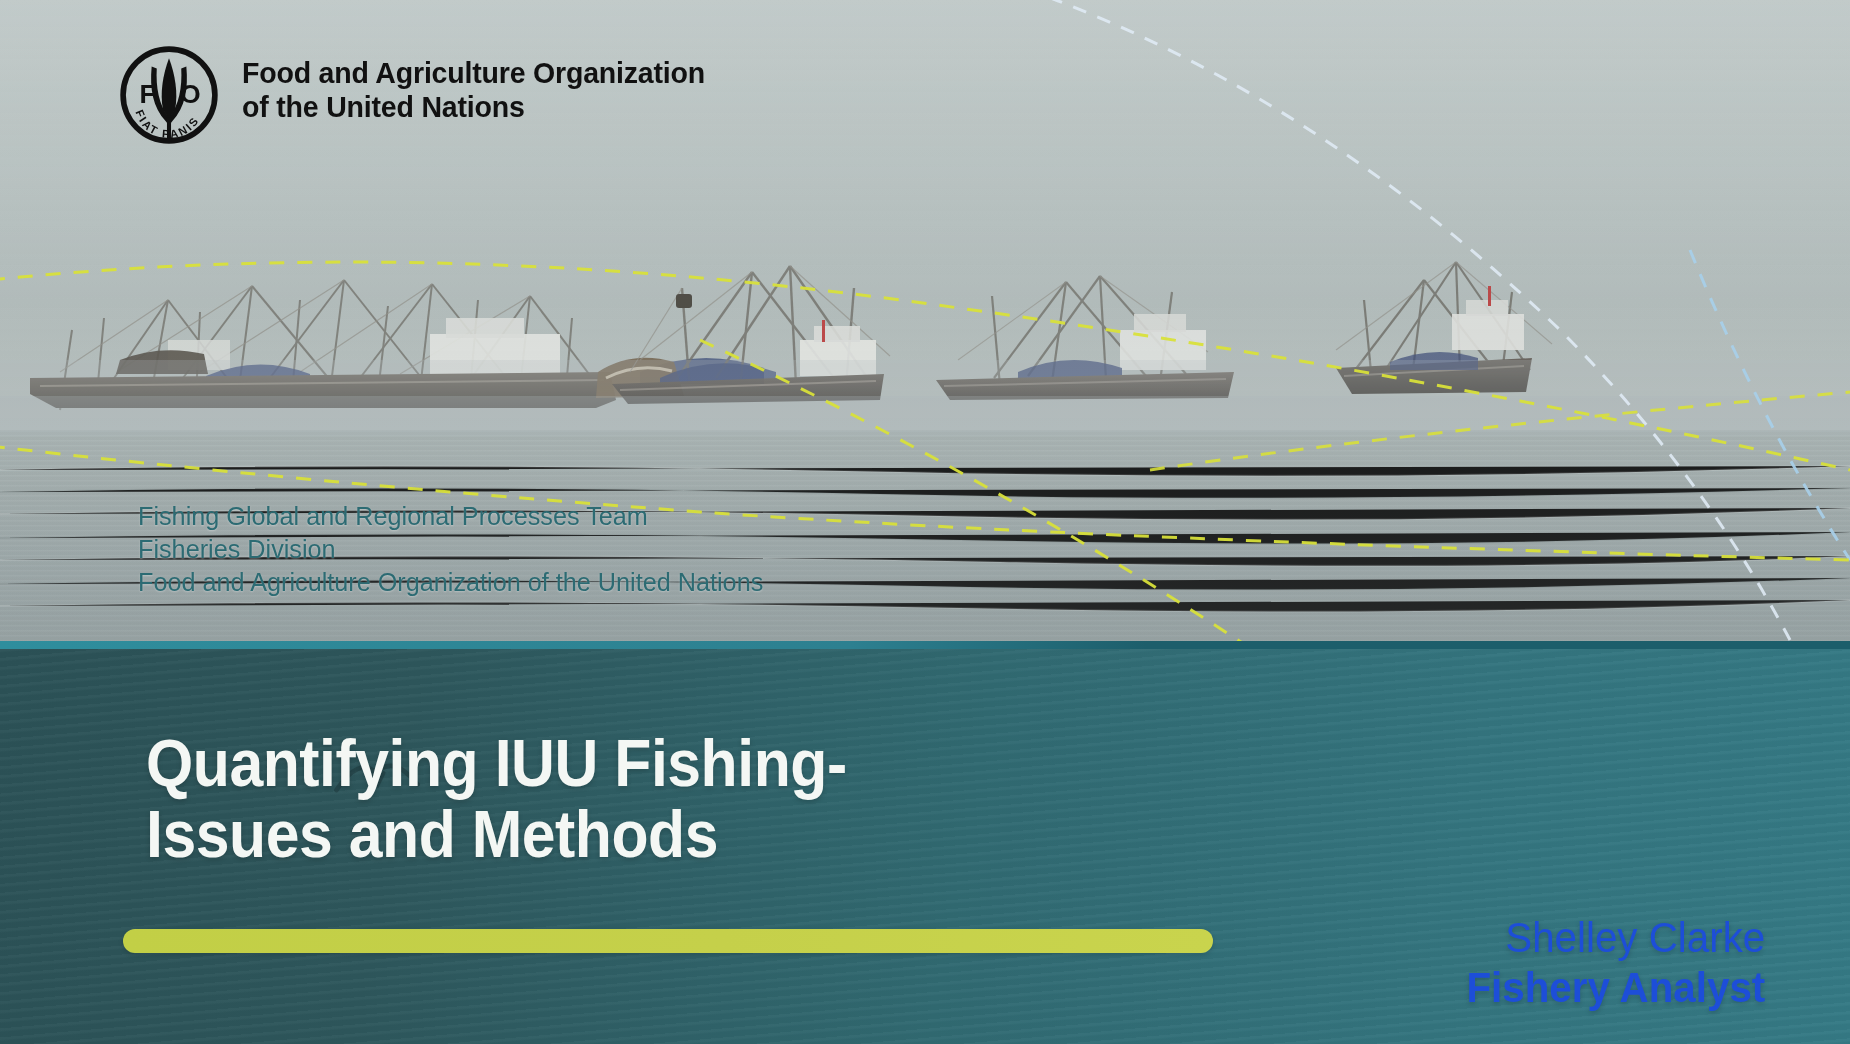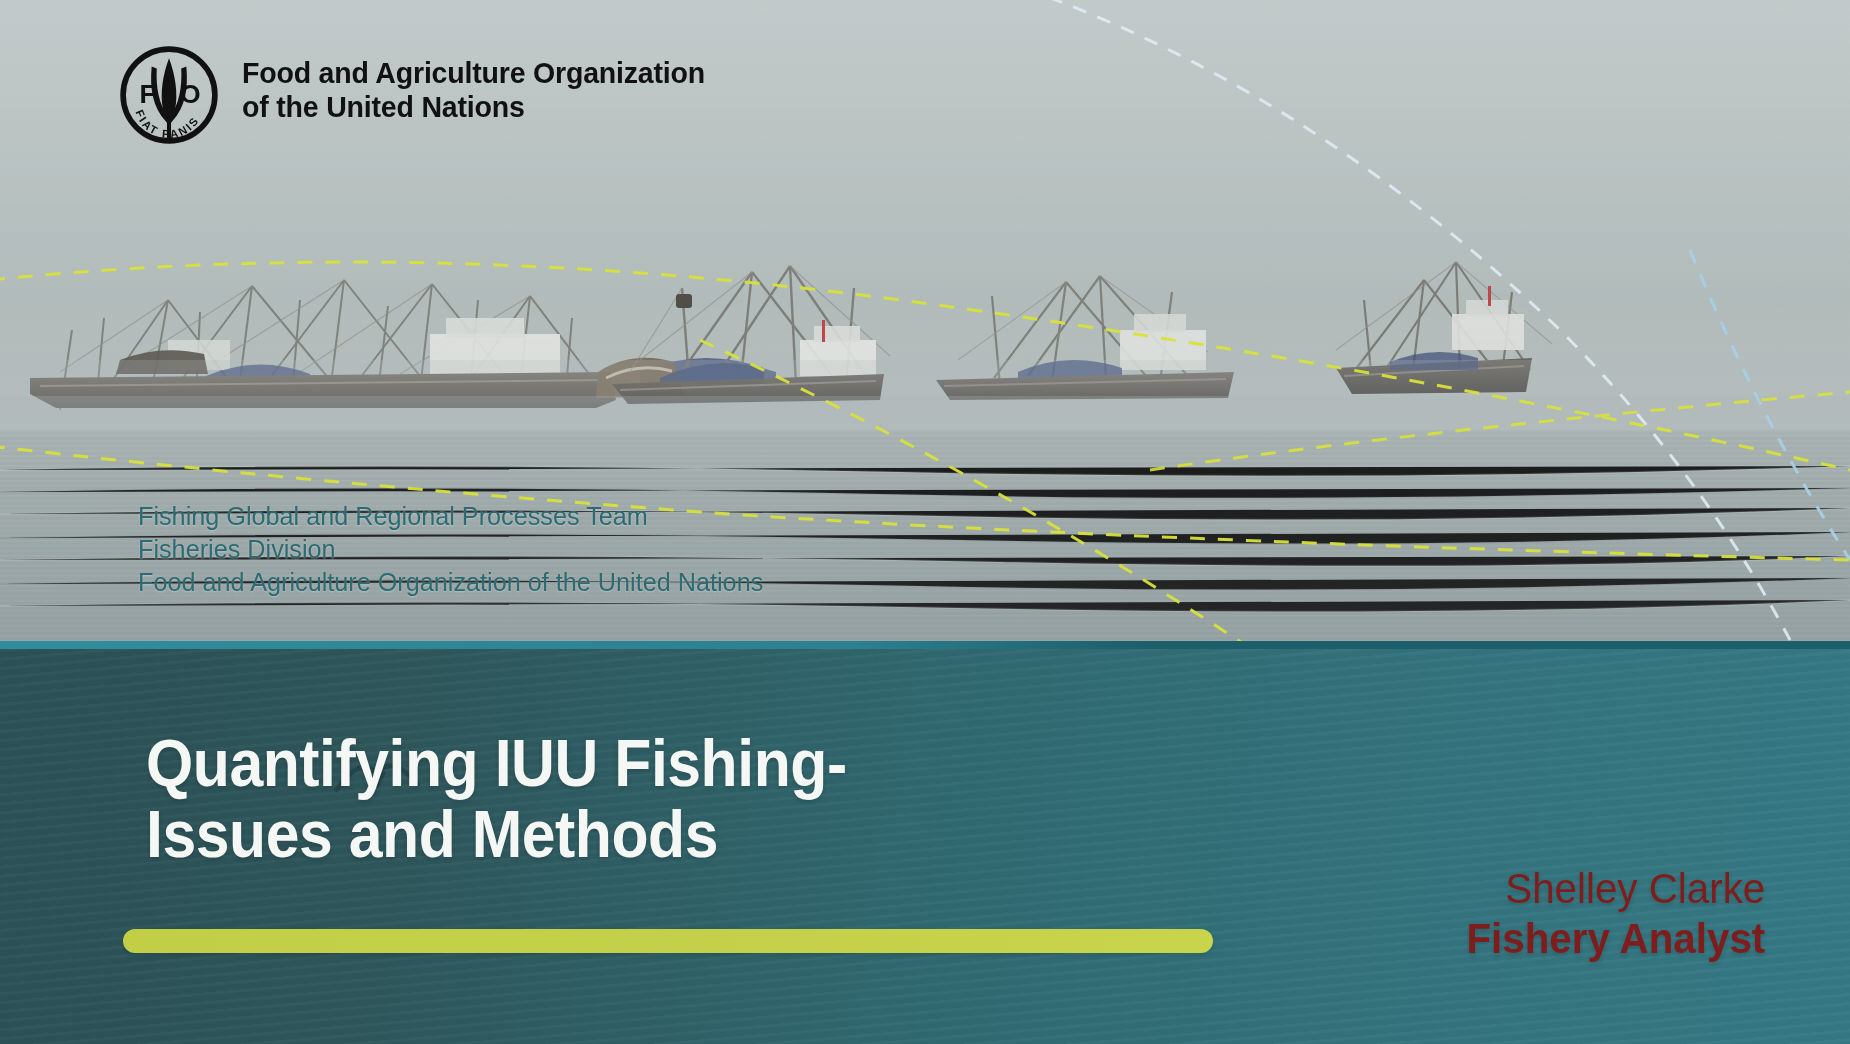--- a/index.html
+++ b/index.html
@@ -62,21 +62,21 @@
 
   .title{position:absolute;left:146px;top:728px;color:#f4f7f4;font-weight:bold;
     font-size:66px;line-height:1.08;letter-spacing:-0.5px;
     transform:scaleX(.92);transform-origin:left top;
     text-shadow:0 2px 6px rgba(0,0,0,.18);white-space:nowrap;}
 
   .accent-bar{position:absolute;left:123px;top:929px;width:1090px;height:24px;
     border-radius:12px;background:linear-gradient(90deg,#c2cf46 0%, #c5d04a 55%, #c9d44d 100%);
     box-shadow:0 2px 5px rgba(0,0,0,.15);}
 
-  .author{position:absolute;right:85px;top:864px;text-align:right;color:#7f1d1d;white-space:nowrap;}
+  .author{position:absolute;right:85px;top:913px;text-align:right;color:#1d4ed8;white-space:nowrap;}
   .author .nm{font-size:42px;line-height:1.18;transform:scaleX(.96);transform-origin:right top;
     text-shadow:0 2px 5px rgba(0,0,0,.18);}
   .author .role{font-size:42px;font-weight:bold;line-height:1.18;transform:scaleX(.96);
     transform-origin:right top;text-shadow:0 2px 5px rgba(0,0,0,.18);}
 
   
   svg.decor{position:absolute;left:0;top:0;width:1850px;height:1044px;pointer-events:none;}
 </style>
 </head>
 <body>

